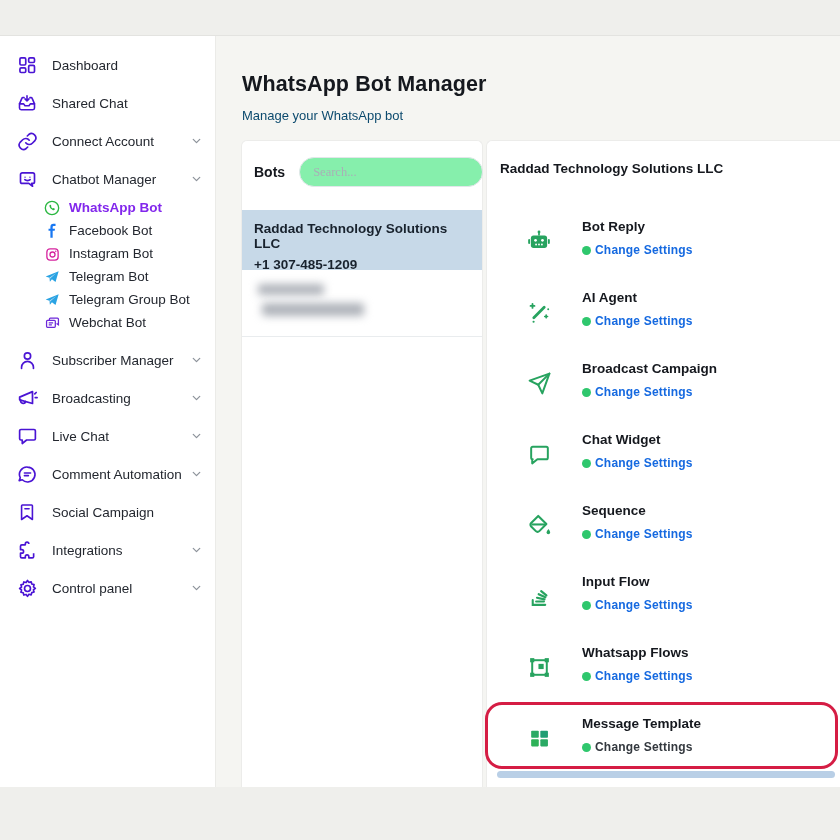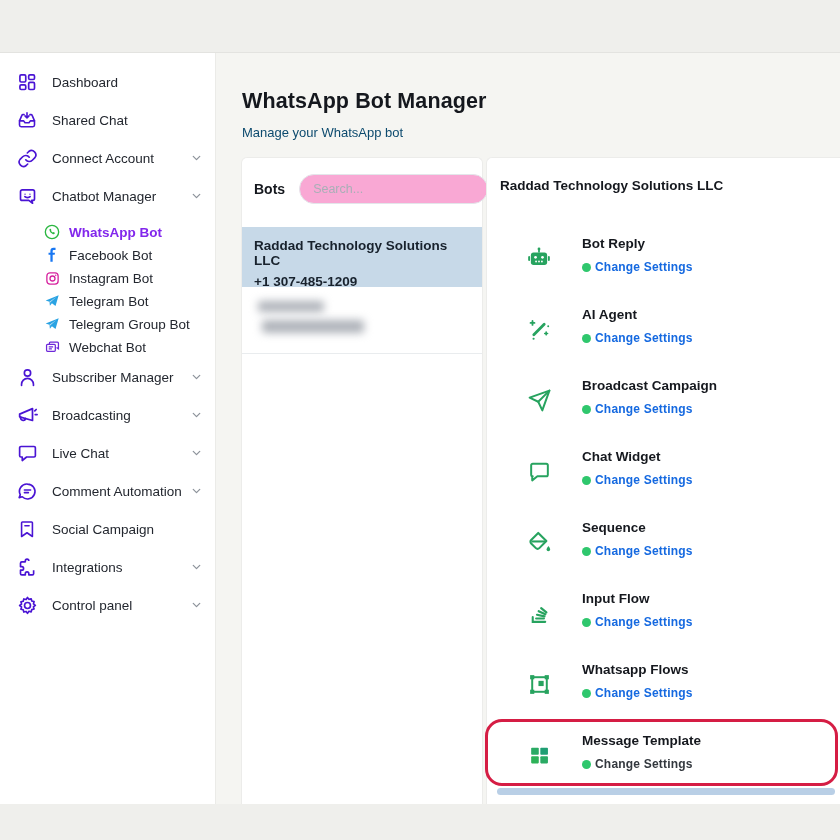--- a/index.html
+++ b/index.html
@@ -1,46 +1,46 @@
 <!DOCTYPE html>
 <html style="--accent-purple: #4a14d4; --active-purple: #8227ec; --green-icon: #27a35f; --green-dot: #2fc76d; --link-blue: #1569e0; --highlight-red: #d51d44; --selected-row: #c7d9e8; --scrollbar-blue: #b9cfe6; --whatsapp-green: #2bb741; --facebook-blue: #1877f2; --instagram-pink: #d6249f; --telegram-blue: #2aa3e3; --webchat-purple: #6d28d9;"><head>
 <meta charset="utf-8">
 <style>
   * { margin:0; padding:0; box-sizing:border-box; }
   html,body { width:840px; height:840px; overflow:hidden; }
   body { background:#efefec; font-family:"Liberation Sans","DejaVu Sans",sans-serif; position:relative; }
 
-  .app { position:absolute; left:0; top:52px; width:840px; height:751px; border-top:1px solid #e3e3e0; }
+  .app { position:absolute; left:0; top:35px; width:840px; height:751px; border-top:1px solid #e3e3e0; }
 
   
   .sidebar { position:absolute; left:0; top:0; width:216px; height:751px; background:#ffffff;
              border-right:1px solid #ebebe8; padding-top:10px; overflow:hidden; }
   .nav-item { height:38px; display:flex; align-items:center; padding-left:16px; position:relative; cursor:pointer; }
   .nav-item .sicon { width:22px; height:22px; display:flex; align-items:center; justify-content:center; flex:none; }
   .nav-item .slabel { margin-left:14px; font-size:13.5px; font-weight:500; color:#23272f; white-space:nowrap; }
   .chev { position:absolute; right:12px; top:50%; transform:translateY(-50%); width:13px; height:13px; color:#8d939b; }
   .sub-list { padding:2px 0 3px 0; }
-  .nav-sub-item { height:23px; display:flex; align-items:flex-end; padding-left:44px; cursor:pointer; }
+  .nav-sub-item { height:23px; display:flex; align-items:flex-start; padding-left:44px; cursor:pointer; }
   .nav-sub-item .subicon { width:16px; height:16px; display:flex; align-items:center; justify-content:center; flex:none; }
   .nav-sub-item .slabel { margin-left:9px; font-size:13.5px; font-weight:500; color:#23272f; white-space:nowrap; }
   .nav-sub-item.active .slabel { color:var(--active-purple,#8227ec); font-weight:700; }
 
   
   .main { position:absolute; left:216px; top:0; width:624px; height:751px; background:#f5f5f2; }
   .page-title { position:absolute; left:26px; top:36px; font-size:21.5px; font-weight:700; color:#15181e; letter-spacing:.1px; }
   .page-subtitle { position:absolute; left:26px; top:72px; font-size:13px; color:#0c4a6e; }
 
   
   .bots-card { position:absolute; left:25px; top:104px; width:242px; height:647px; background:#fff;
                border-radius:6px 6px 0 0; border:1px solid #ececea; border-bottom:none; }
   .bots-head { display:flex; align-items:center; padding:16px 12px 14px 12px; }
   .bots-label { font-size:14px; font-weight:700; color:#15181e; }
   .bots-search { flex:1; margin-left:14px; height:30px; border:1px solid #e3e6ea; border-radius:15px;
-                 padding:0 13px; font-size:12.5px; color:#444; background:#f9a8d4; outline:none;
-                 font-family:Liberation Sans, sans-serif; }
+                 padding:0 13px; font-size:12.5px; color:#444; background:#86efac; outline:none;
+                 font-family:Liberation Serif, serif; }
   .bots-search::placeholder { color:#a9afb7; }
   .bot-row-selected { margin-top:9px; height:60px; background:var(--selected-row,#c7d9e8); padding:11px 12px; }
   .bot-name { font-size:13.5px; font-weight:700; color:#18222d; }
   .bot-phone { font-size:13.5px; font-weight:700; color:#18222d; margin-top:6px; }
   .bot-row-redacted { height:67px; background:#fff; border-bottom:1px solid #e9ecee; position:relative; }
   .blurbar { position:absolute; background:#aeb2b9; filter:blur(4px); border-radius:3px; }
   .blurbar.b1 { left:16px; top:14px; width:66px; height:11px; }
   .blurbar.b2 { left:20px; top:33px; width:102px; height:13px; }
 
   

